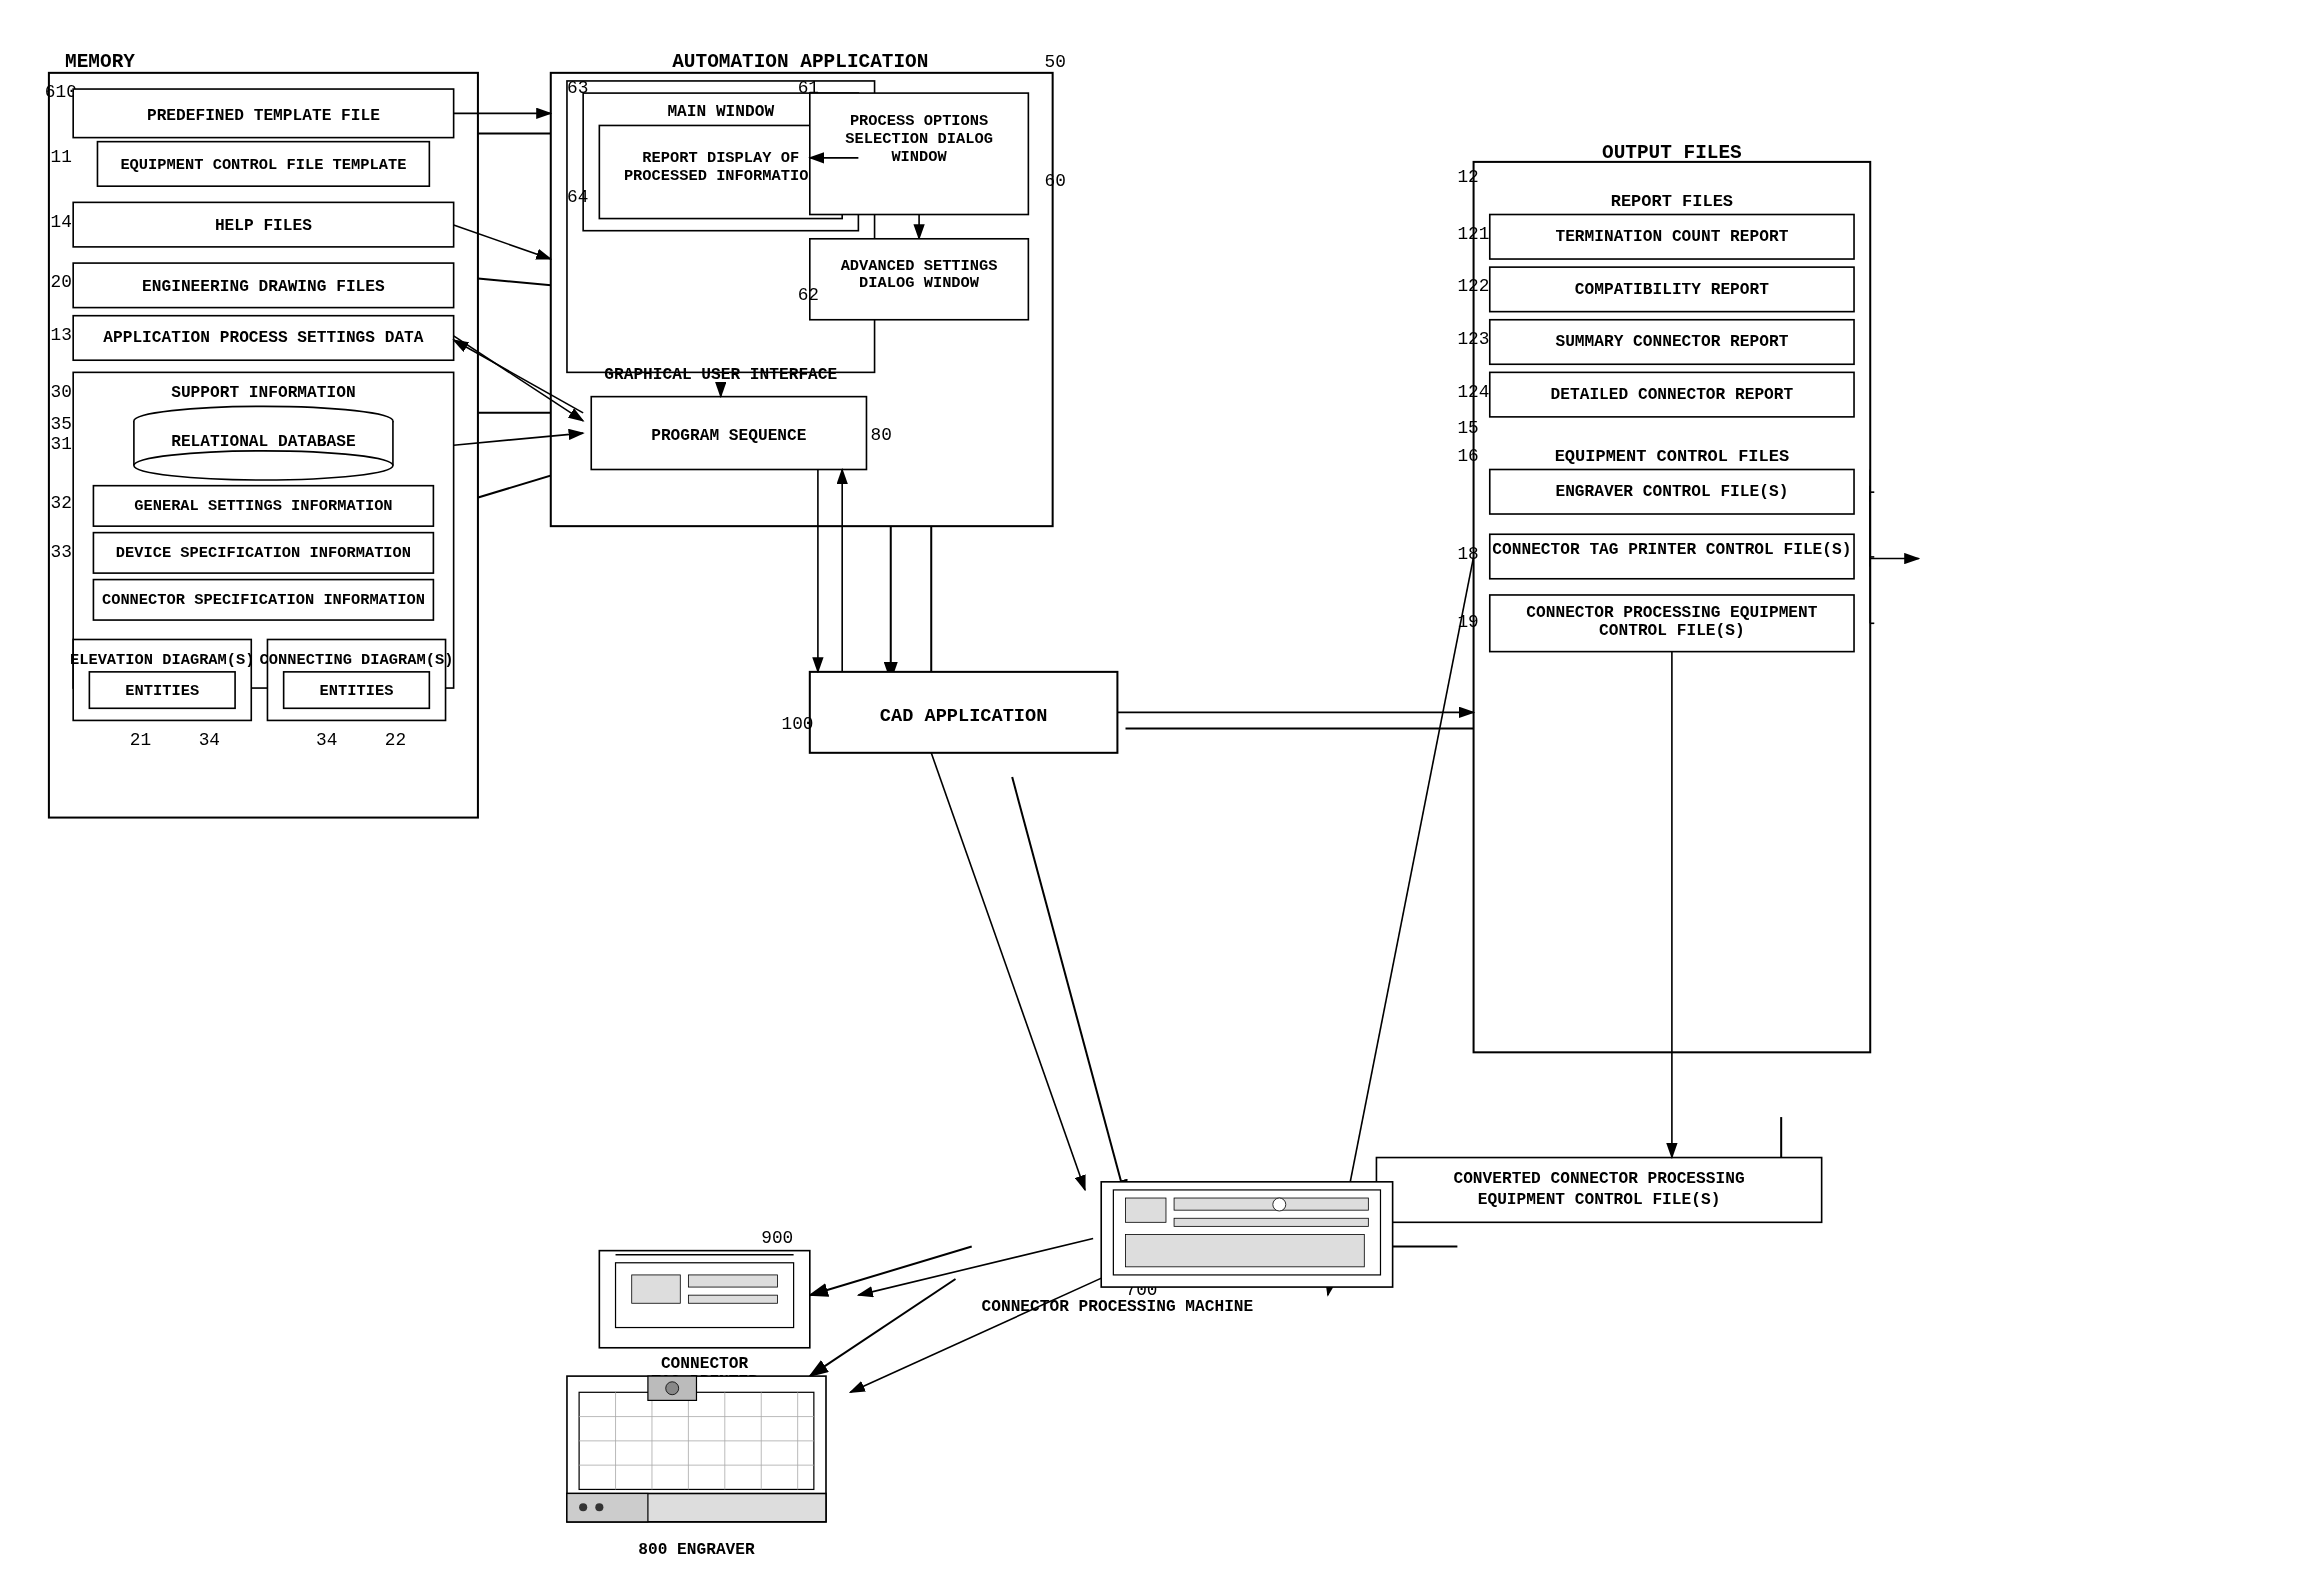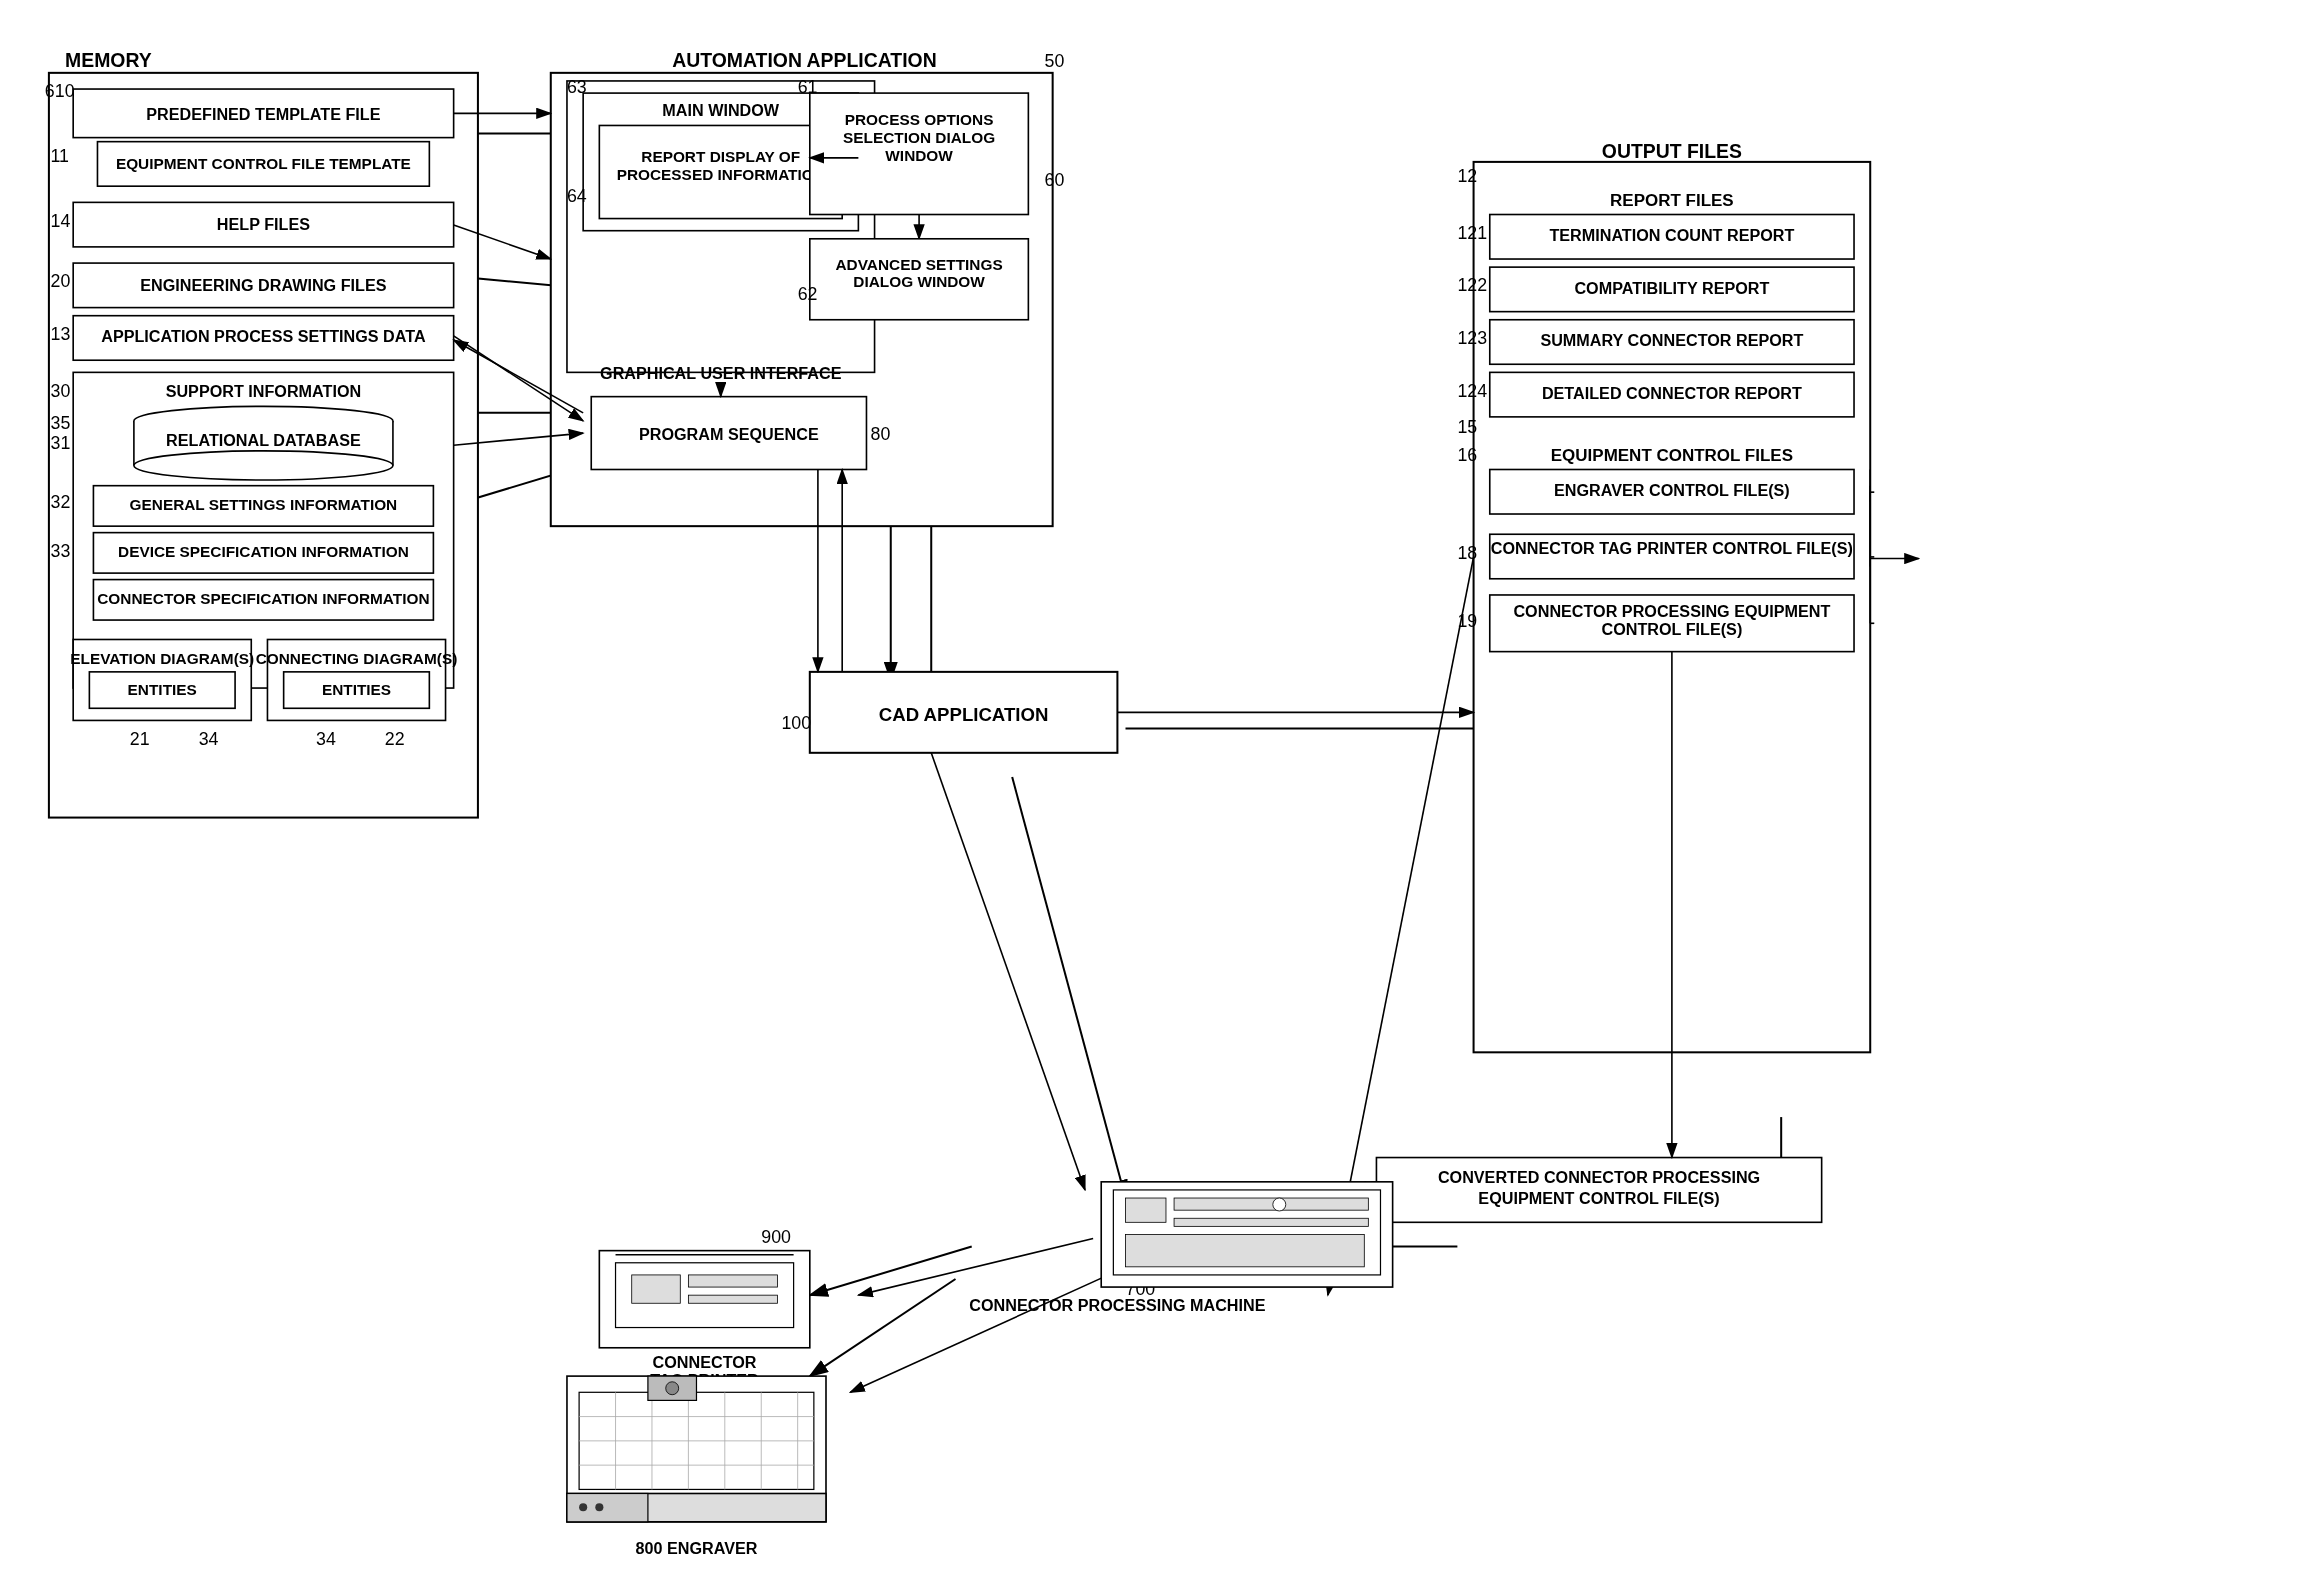--- a/index.html
+++ b/index.html
@@ -9,20 +9,21 @@
       width: 2319px;
       height: 1589px;
       position: relative;
       overflow: hidden;
     }
     .diagram {
       position: absolute;
       top: 0; left: 0;
       width: 2319px;
       height: 1589px;
+      font-family: Liberation Mono, monospace;
     }
     
     .arrows-svg {
       position: absolute;
       top: 0; left: 0;
       width: 2319px;
       height: 1589px;
       pointer-events: none;
     }
   </style>

